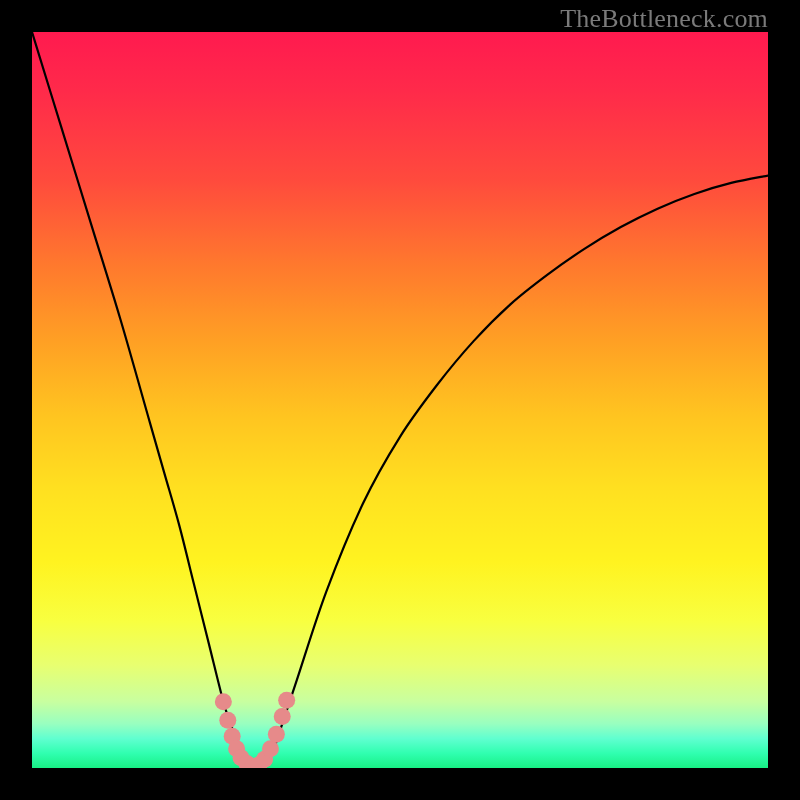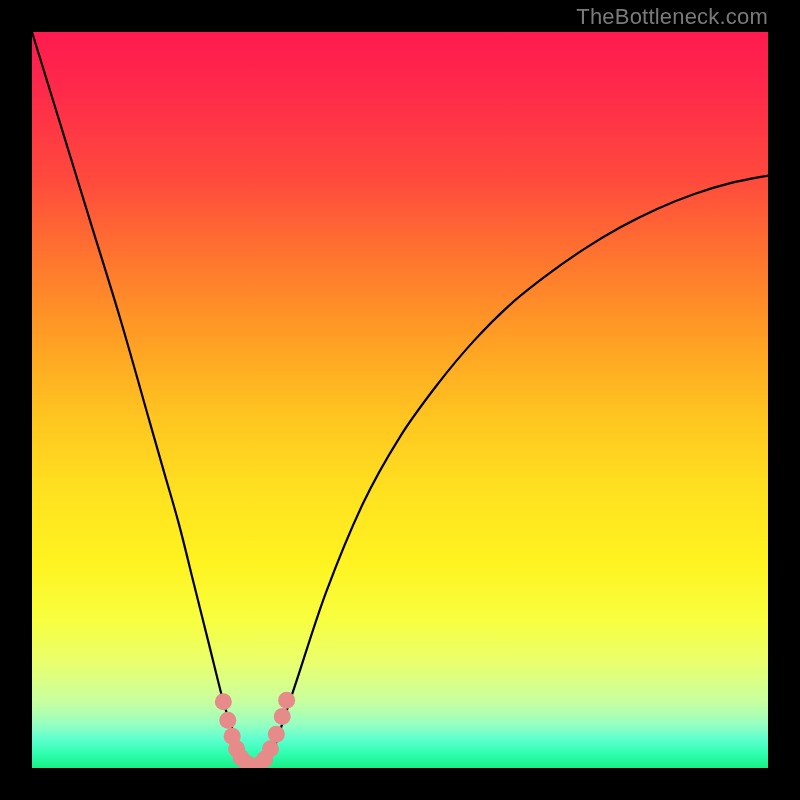--- a/index.html
+++ b/index.html
@@ -48,22 +48,22 @@
   .curve-svg {
     position: absolute;
     inset: 0;
     width: 736px;
     height: 736px;
   }
   .watermark {
     position: absolute;
     top: 4px;
     right: 32px;
-    font-family: Liberation Sans, sans-serif;
-    font-size: 22px;
+    font-family: Liberation Serif, serif;
+    font-size: 26px;
     font-weight: 500;
     color: #7a7a7a;
     letter-spacing: 0.2px;
   }
 </style>
 </head>
 <body>
 
 <div class="stage">
   <div class="watermark">TheBottleneck.com</div>

